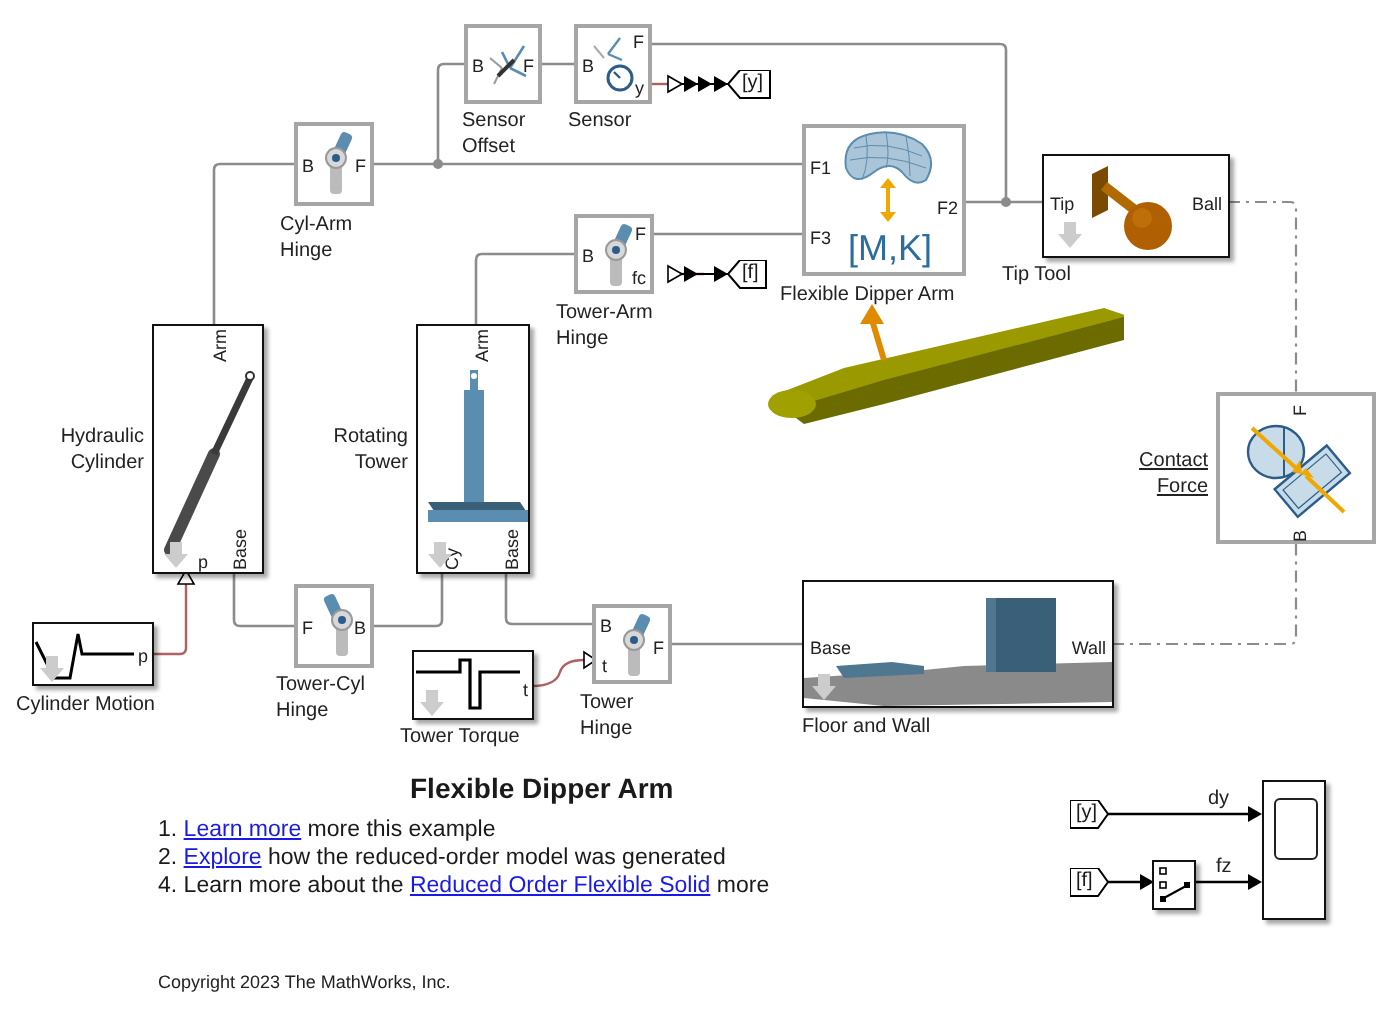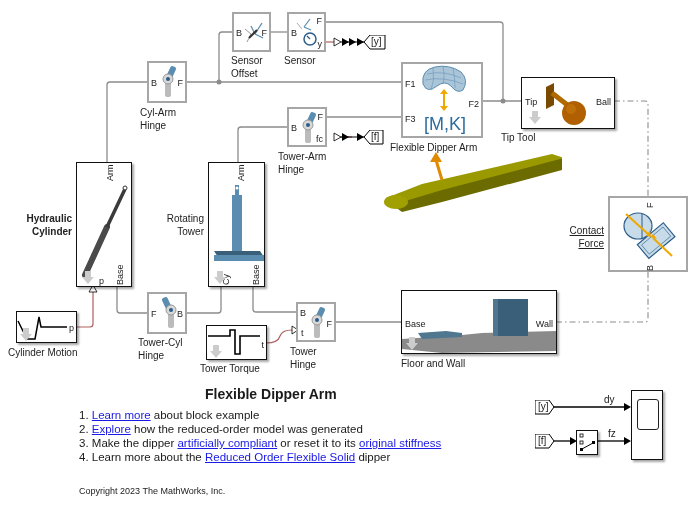--- a/index.html
+++ b/index.html
@@ -224,21 +224,21 @@
   <span class="port" style="left:22px;top:113px;">p</span>
   <svg width="50" height="100" style="position:absolute;left:2px;top:20px;">
     <line x1="6" y1="92" x2="28" y2="44" stroke="#4a4a4a" stroke-width="6" stroke-linecap="round"></line>
     <line x1="28" y1="44" x2="46" y2="6" stroke="#3a3a3a" stroke-width="3.5"></line>
     <circle cx="46" cy="5" r="2" fill="#fff" stroke="#333"></circle>
   </svg>
   <svg width="12" height="14" style="position:absolute;left:5px;top:108px;">
     <polygon points="3,0 9,0 9,6 12,6 6,13 0,6 3,6" fill="#ccc"></polygon>
   </svg>
 </div>
-<div class="lbl right" style="left:18px;top:212px;width:54px;font-weight:bold;">
+<div class="lbl right" style="left:18px;top:212px;width:54px;">
   <div>Hydraulic</div>
       <div>Cylinder</div>
 </div>
 
 <div class="blk black" style="left:208px;top:162px;width:57px;height:125px;">
   <span class="vport" style="left:27px;top:18px;">Arm</span>
   <span class="vport" style="left:42px;top:122px;">Base</span>
   <span class="vport" style="left:12px;top:122px;">Cy</span>
   <svg width="54" height="85" style="position:absolute;left:1px;top:20px;">
     <rect x="22" y="12" width="10" height="60" fill="#5b8db0"></rect>
@@ -381,28 +381,25 @@
 <span class="port" style="left:608px;top:429px;font-size:10px;">fz</span>
 
 <div class="blk black" style="left:631px;top:390px;width:32px;height:70px;">
   <div style="position:absolute;left:5px;top:8px;width:20px;height:29px;border:1px solid #222;border-radius:3px;"></div>
 </div>
 
 <div class="annot">
   <h1>Flexible Dipper Arm</h1>
   <ol>
     <li>
-      <span>1. </span><a>Learn more</a><span> about block example</span>
+      <span>1. </span><a>Learn more</a><span> more this example</span>
     </li>
     <li>
       <span>2. </span><a>Explore</a><span> how the reduced-order model was generated</span>
     </li>
     <li>
-      <span>3. </span><span>Make the dipper </span><a>artificially compliant</a><span> or reset it to its </span><a>original stiffness</a>
-    </li>
-    <li>
-      <span>4. </span><span>Learn more about the </span><a>Reduced Order Flexible Solid</a><span> dipper</span>
+      <span>4. </span><span>Learn more about the </span><a>Reduced Order Flexible Solid</a><span> more</span>
     </li>
   </ol>
 </div>
 <div class="copyright">Copyright 2023 The MathWorks, Inc.</div>
 
 </div>
 
 </body></html>

